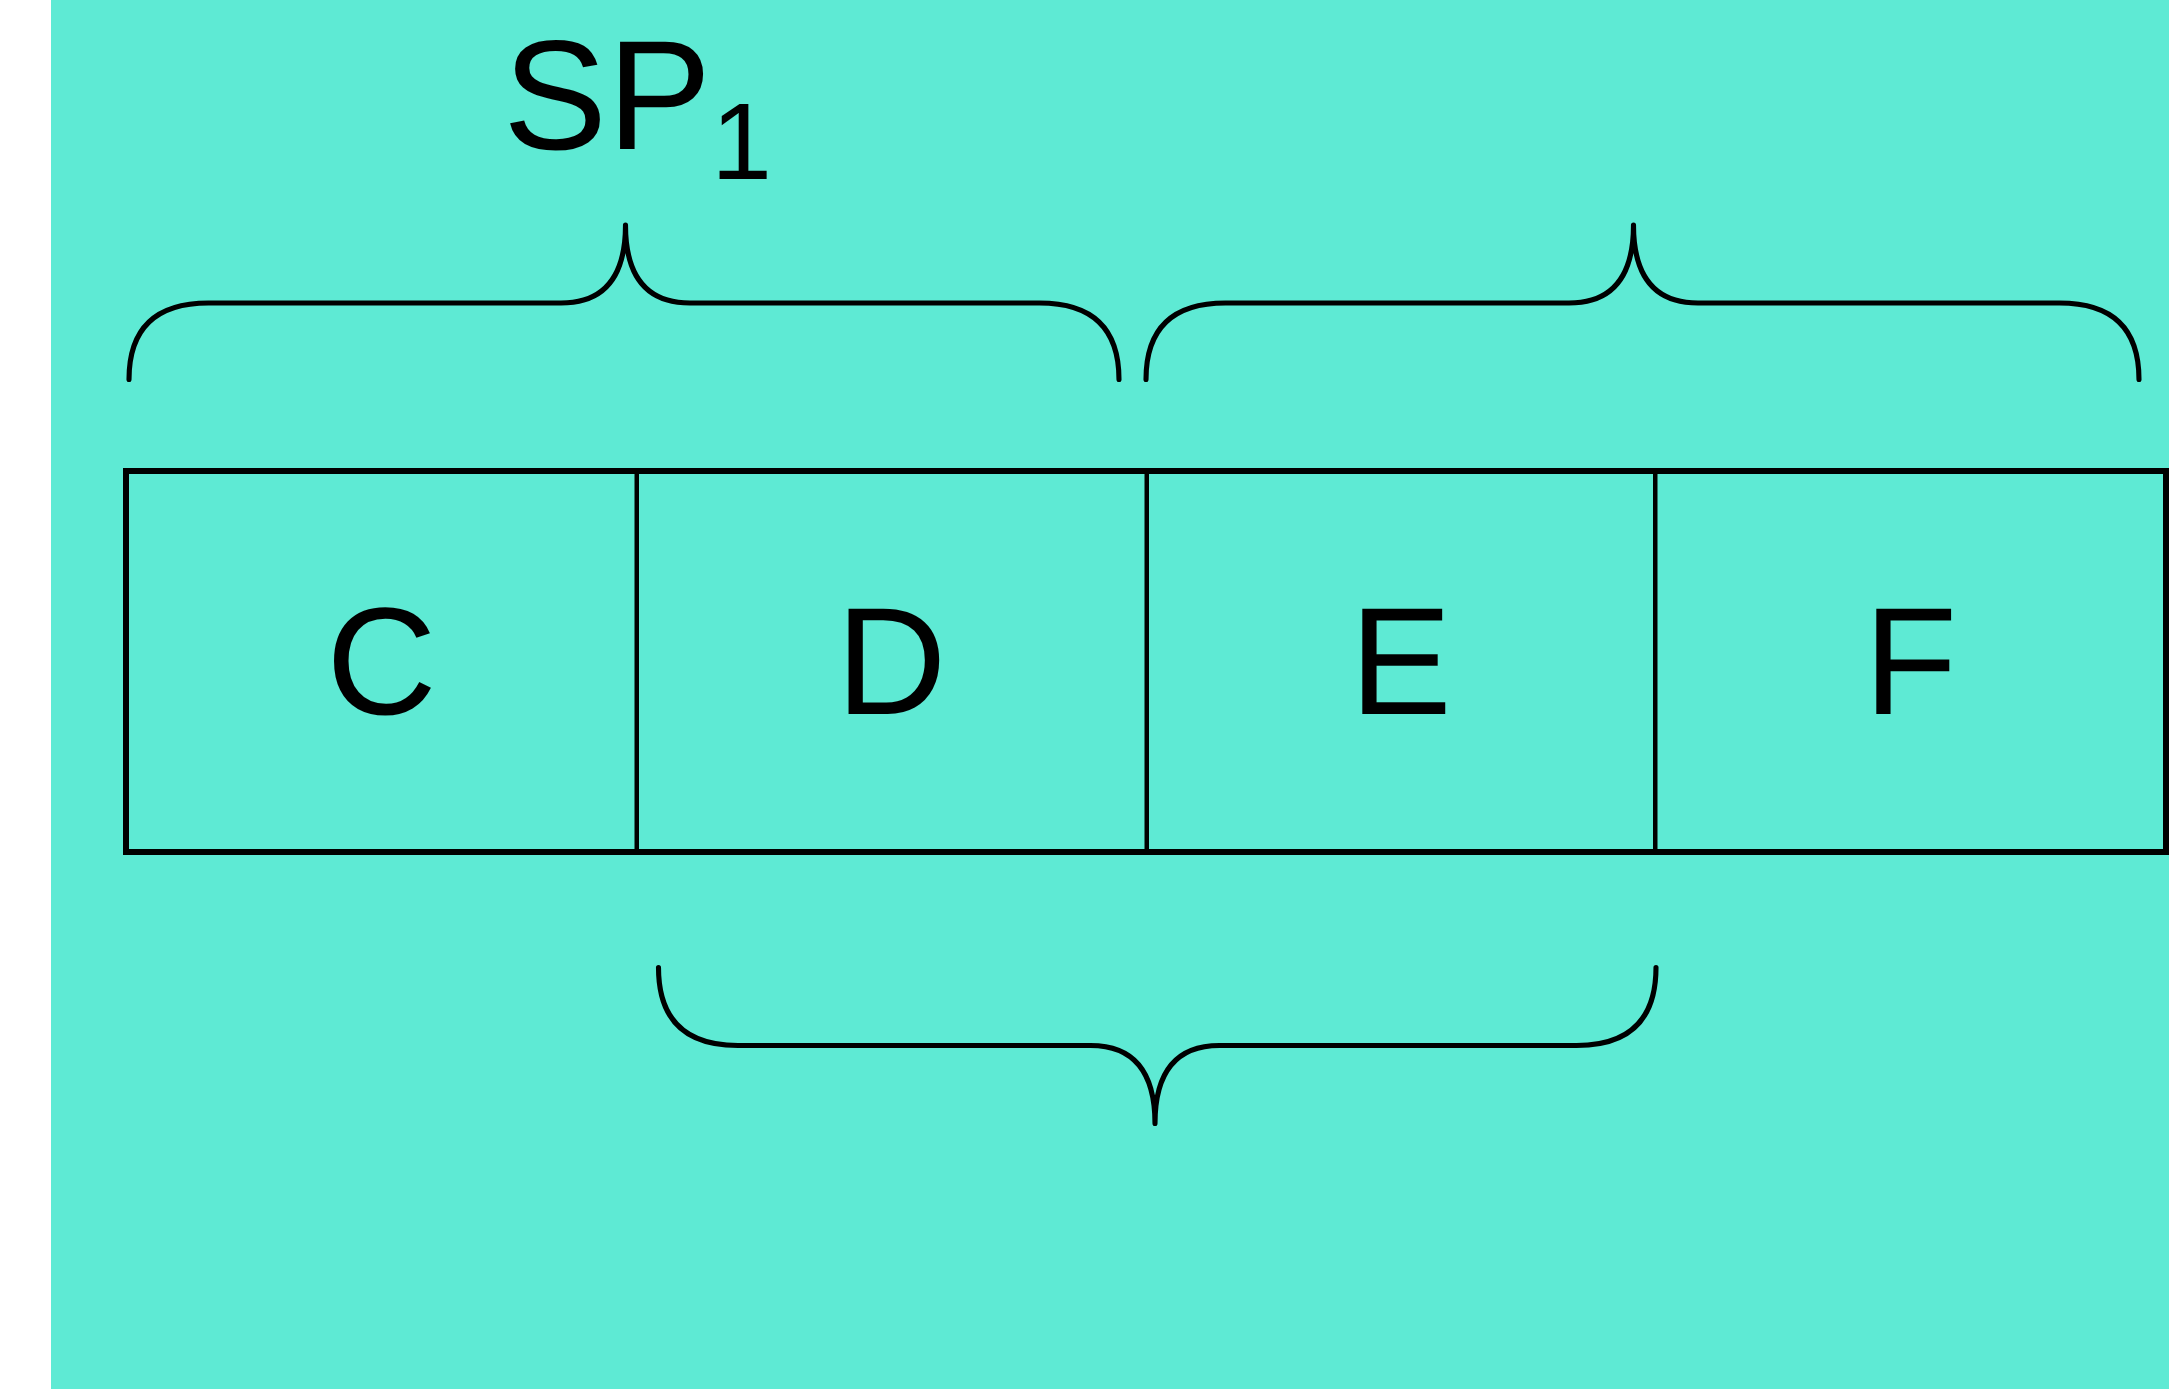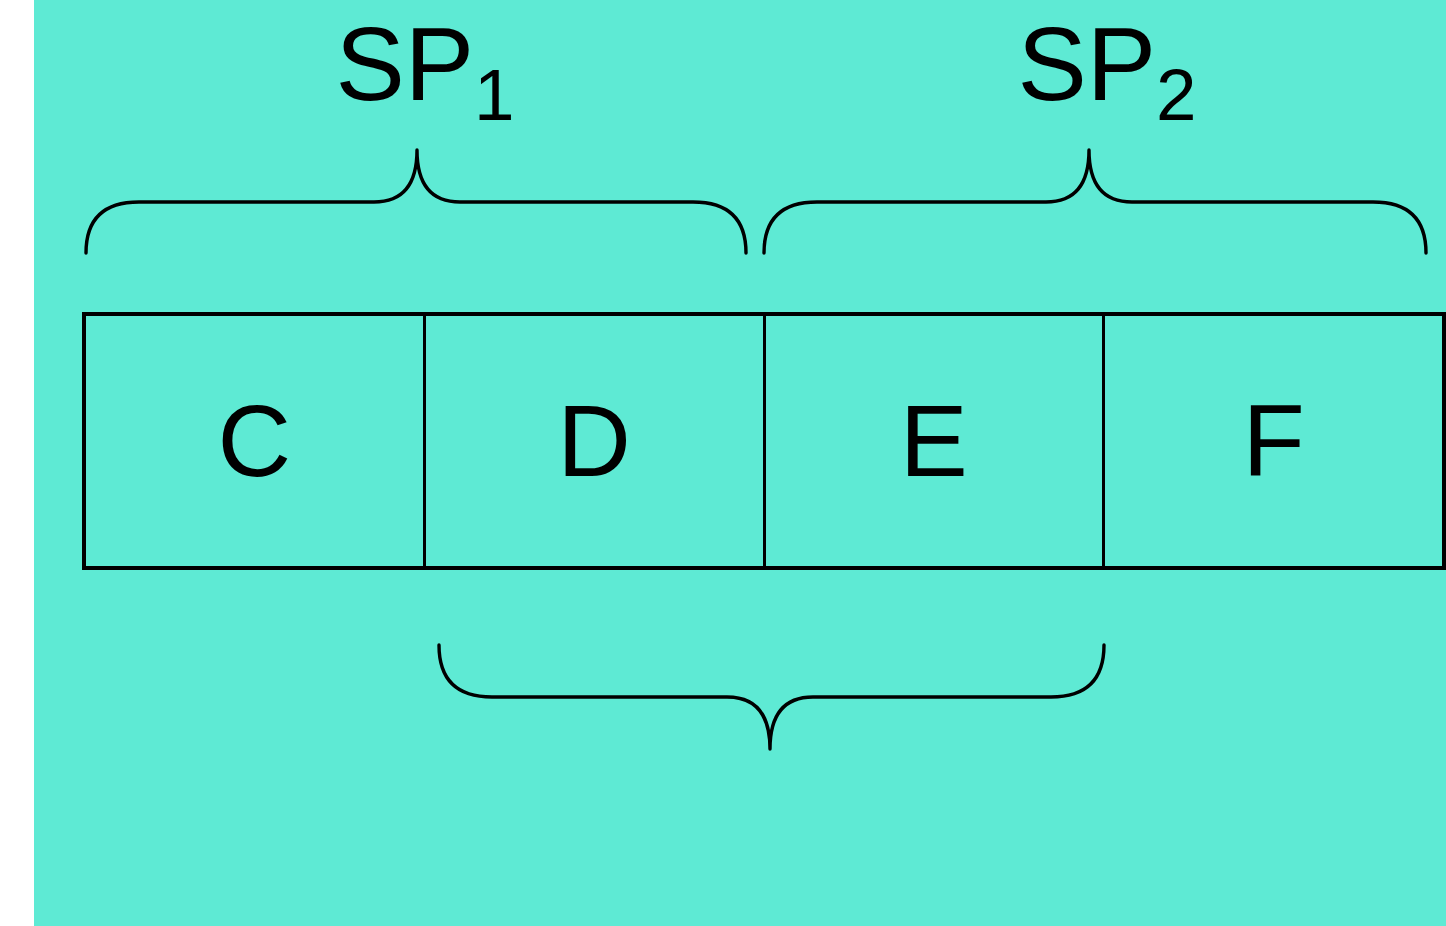--- a/index.html
+++ b/index.html
@@ -80,23 +80,20 @@
   <svg class="braces-layer" viewBox="0 0 1446 926" xmlns="http://www.w3.org/2000/svg">
     <path class="brace" d="M 52,253 Q 52,202 105,202 L 340,202 Q 383,202 383,150 Q 383,202 426,202 L 659,202 Q 712,202 712,253"></path>
     <path class="brace" d="M 730,253 Q 730,202 783,202 L 1012,202 Q 1055,202 1055,150 Q 1055,202 1098,202 L 1339,202 Q 1392,202 1392,253"></path>
     <path class="brace" d="M 405,645 Q 405,697 458,697 L 693,697 Q 736,697 736,749 Q 736,697 779,697 L 1017,697 Q 1070,697 1070,645"></path>
   </svg>
 
   <div class="sp-label label-sp1">
     <span>SP</span><sub>1</sub>
   </div>
 
-  <div class="sp-label label-sp2">
-    <span>SP</span><sub>2</sub>
-  </div>
 
   <div class="cell-row">
     <div class="cell">
       <span class="cell-letter">C</span>
     </div>
     <div class="cell">
       <span class="cell-letter">D</span>
     </div>
     <div class="cell">
       <span class="cell-letter">E</span>

